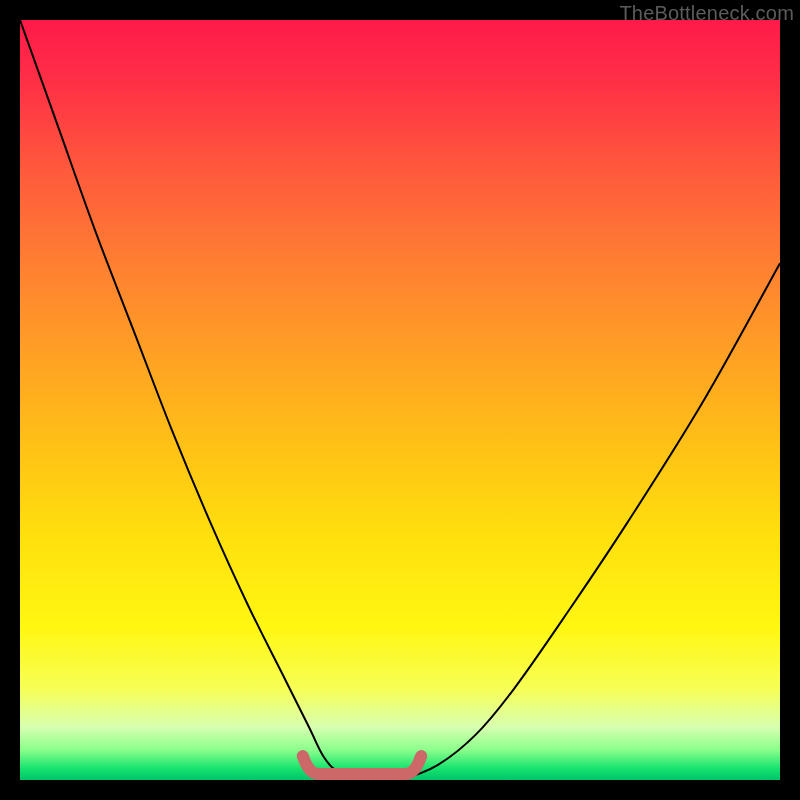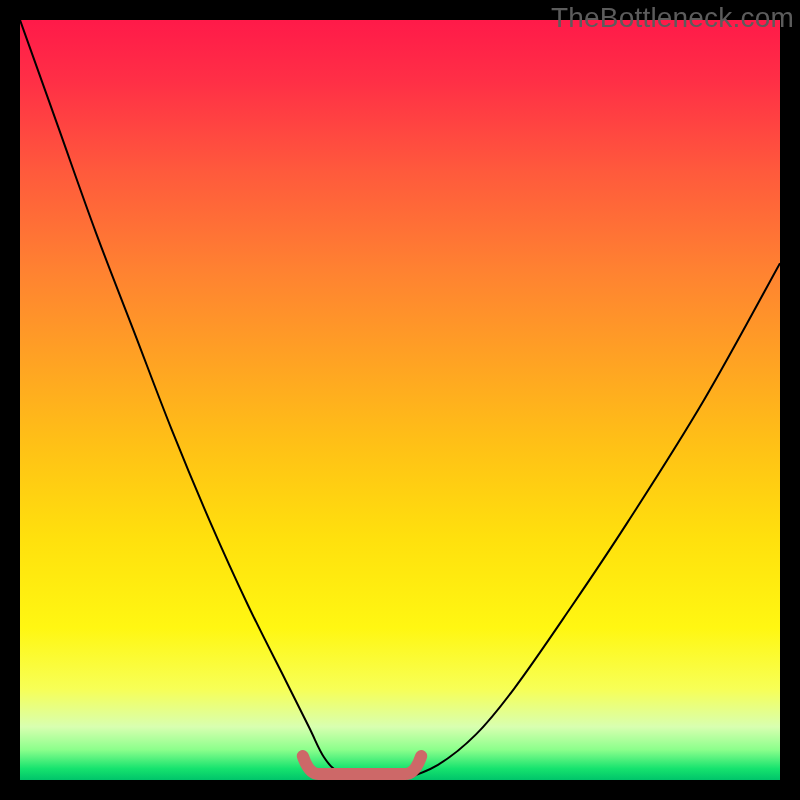--- a/index.html
+++ b/index.html
@@ -37,21 +37,21 @@
       #8cff8c 96%,
       #16e36e 98.5%,
       #00c46a 100%
     );
   }
   .watermark {
     position: absolute;
     top: 2px;
     right: 6px;
     font-family: Arial, Helvetica, sans-serif;
-    font-size: 28px;
+    font-size: 20px;
     color: #5c5c5c;
     font-weight: 500;
     letter-spacing: 0.2px;
   }
   svg.curve-svg {
     position: absolute;
     left: 0;
     top: 0;
     width: 760px;
     height: 760px;

